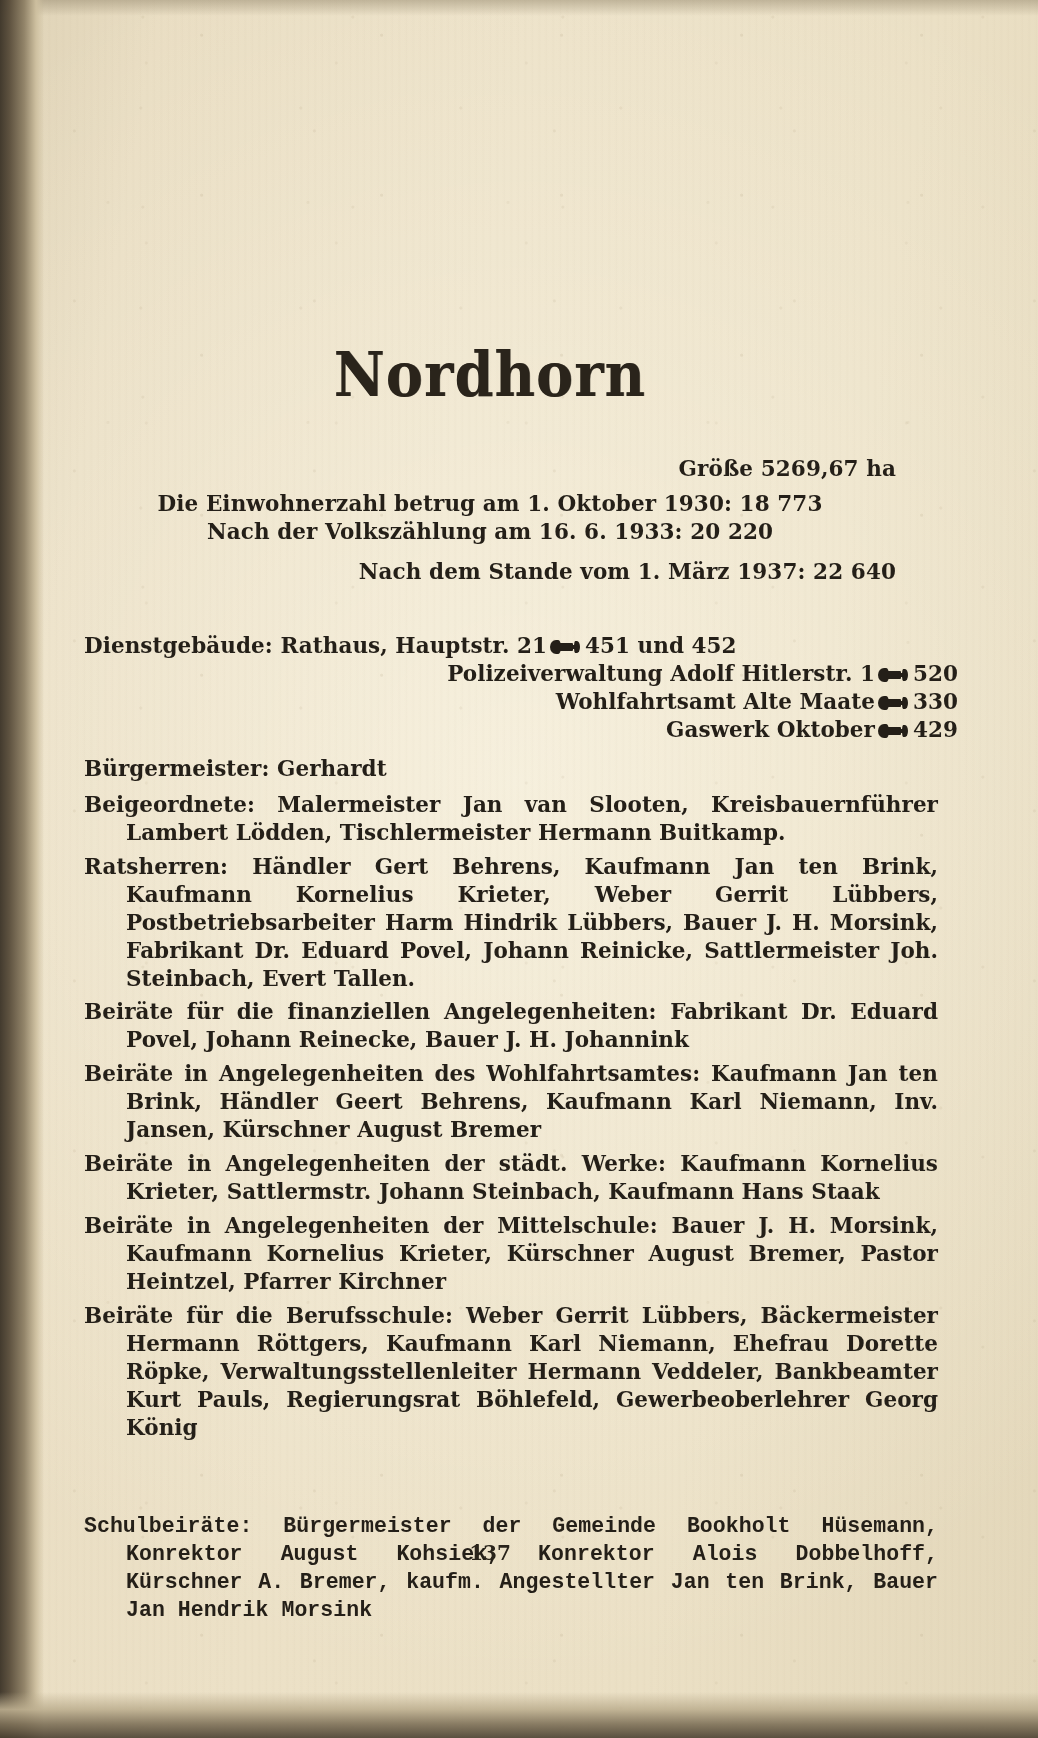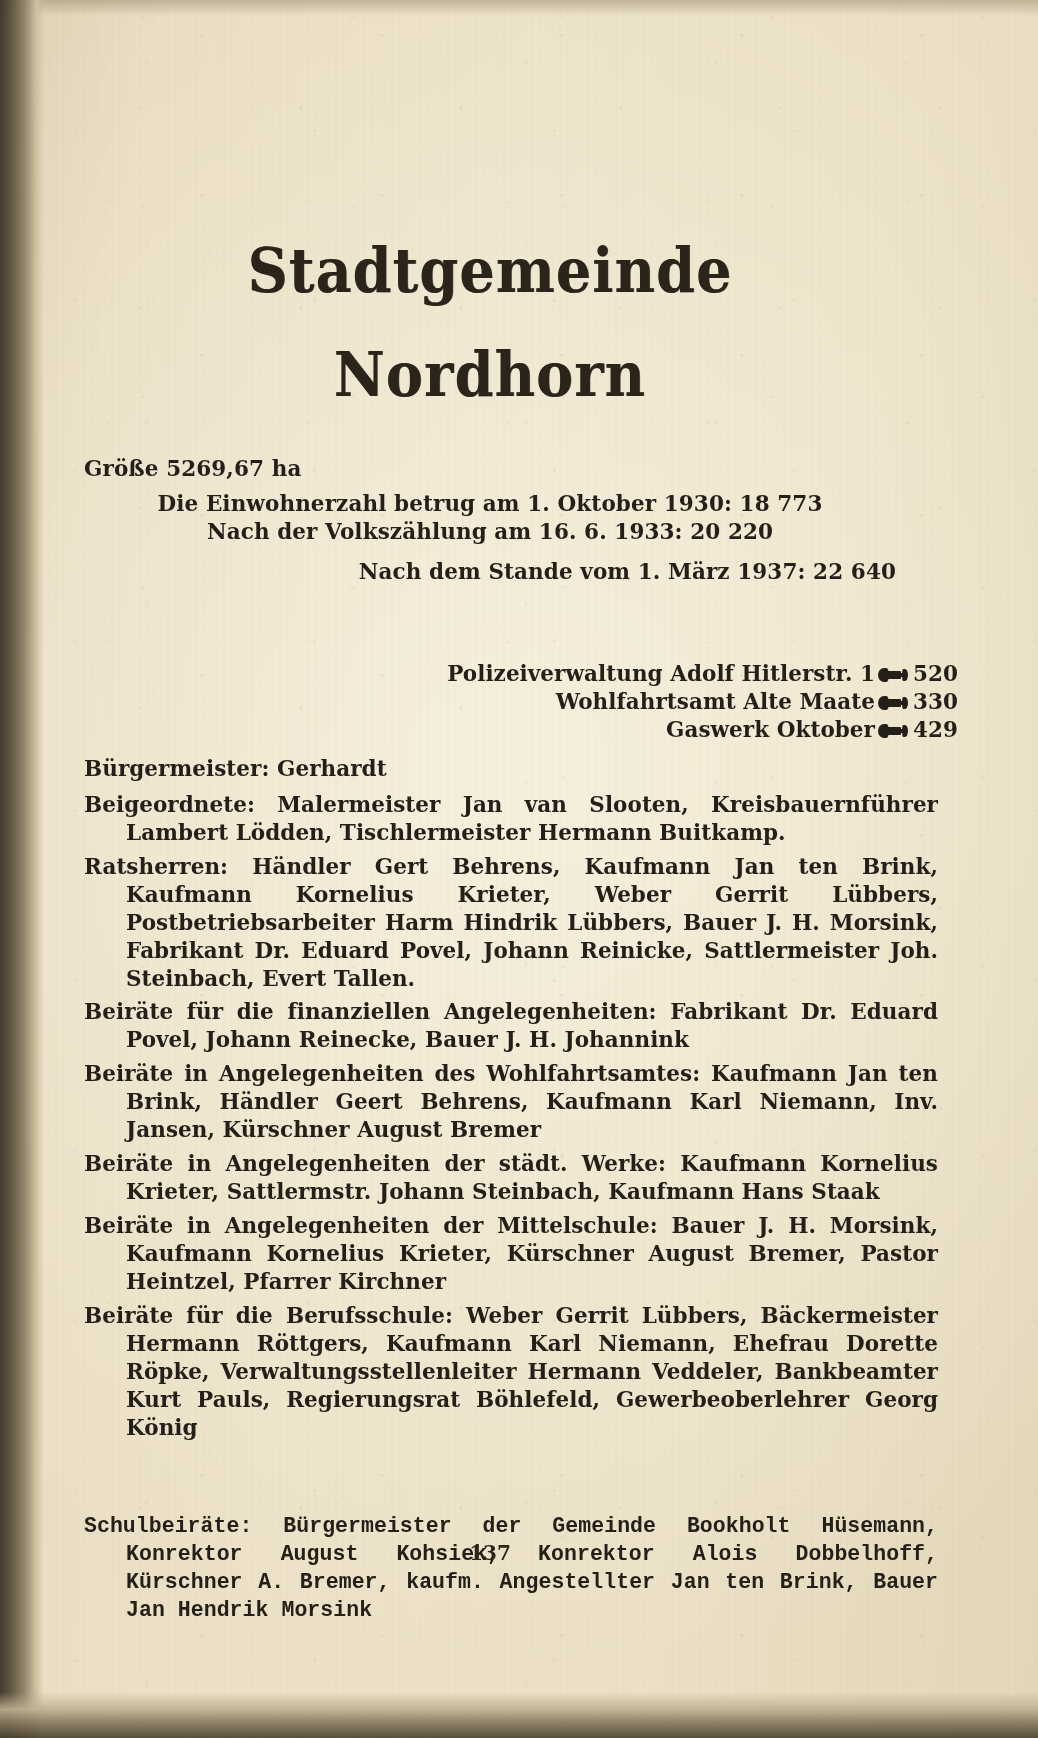--- a/index.html
+++ b/index.html
@@ -111,21 +111,21 @@
     font-weight: 700;
   }
 
   .stat-line {
     position: absolute;
     width: 812px;
     font-size: 21.5px;
     font-weight: 700;
     letter-spacing: .1px;
   }
-  #stat-size   { top: 456px; text-align: left; }
+  #stat-size   { top: 456px; text-align: right; }
   #stat-pop-1  { top: 491px; text-align: center; }
   #stat-pop-2  { top: 519px; text-align: center; }
   #stat-pop-3  { top: 547px; text-align: right; margin-top: 12px; }
 
   
   .entry {
     position: absolute;
     width: 812px;
     font-size: 21.5px;
     font-weight: 700;
@@ -199,28 +199,28 @@
 <div id="page-root">
 
   <div id="page-speckle"></div>
   <div id="page-fibre"></div>
   <div id="gutter-top"></div>
   <div id="gutter-left"></div>
   <div id="gutter-bottom"></div>
 
   <div id="text-block">
 
-    <div id="title-line-1" class="title">Stadtgemeinde</div>
     <div id="title-line-2" class="title">Nordhorn</div>
 
     <div id="stat-size" class="stat-line fraktur">Größe 5269,67 ha</div>
     <div id="stat-pop-1" class="stat-line fraktur">Die Einwohnerzahl betrug am 1. Oktober 1930: 18 773</div>
     <div id="stat-pop-2" class="stat-line fraktur">Nach der Volkszählung am 16. 6. 1933: 20 220</div>
     <div id="stat-pop-3" class="stat-line fraktur">Nach dem Stande  vom 1. März 1937: 22 640</div>
 
+    <div class="entry noj fraktur" style="top:632px;"><span>Dienstgebäude:</span><span> </span><span>Rathaus, Hauptstr. 21</span><span class="phone-icon"><span class="ear"></span><span class="barrel"></span><span class="stem"></span><span class="mouth"></span></span><span>451 und 452</span></div>
 
     <div class="entry sub fraktur" style="top:660px;"><span>Polizeiverwaltung Adolf Hitlerstr. 1</span><span class="phone-icon"><span class="ear"></span><span class="barrel"></span><span class="stem"></span><span class="mouth"></span></span><span>520</span></div>
 
     <div class="entry sub fraktur" style="top:688px;"><span>Wohlfahrtsamt Alte Maate</span><span class="phone-icon"><span class="ear"></span><span class="barrel"></span><span class="stem"></span><span class="mouth"></span></span><span>330</span></div>
 
     <div class="entry sub fraktur" style="top:716px;"><span>Gaswerk Oktober</span><span class="phone-icon"><span class="ear"></span><span class="barrel"></span><span class="stem"></span><span class="mouth"></span></span><span>429</span></div>
 
     <div class="entry hang noj fraktur" style="top:755px;"><span>Bürgermeister:</span><span> Gerhardt</span></div>
 
     <div class="entry hang fraktur" style="top:791px;"><span>Beigeordnete:</span><span> Malermeister Jan van Slooten, Kreisbauernführer Lambert Lödden, Tischlermeister Hermann Buitkamp.</span></div>

